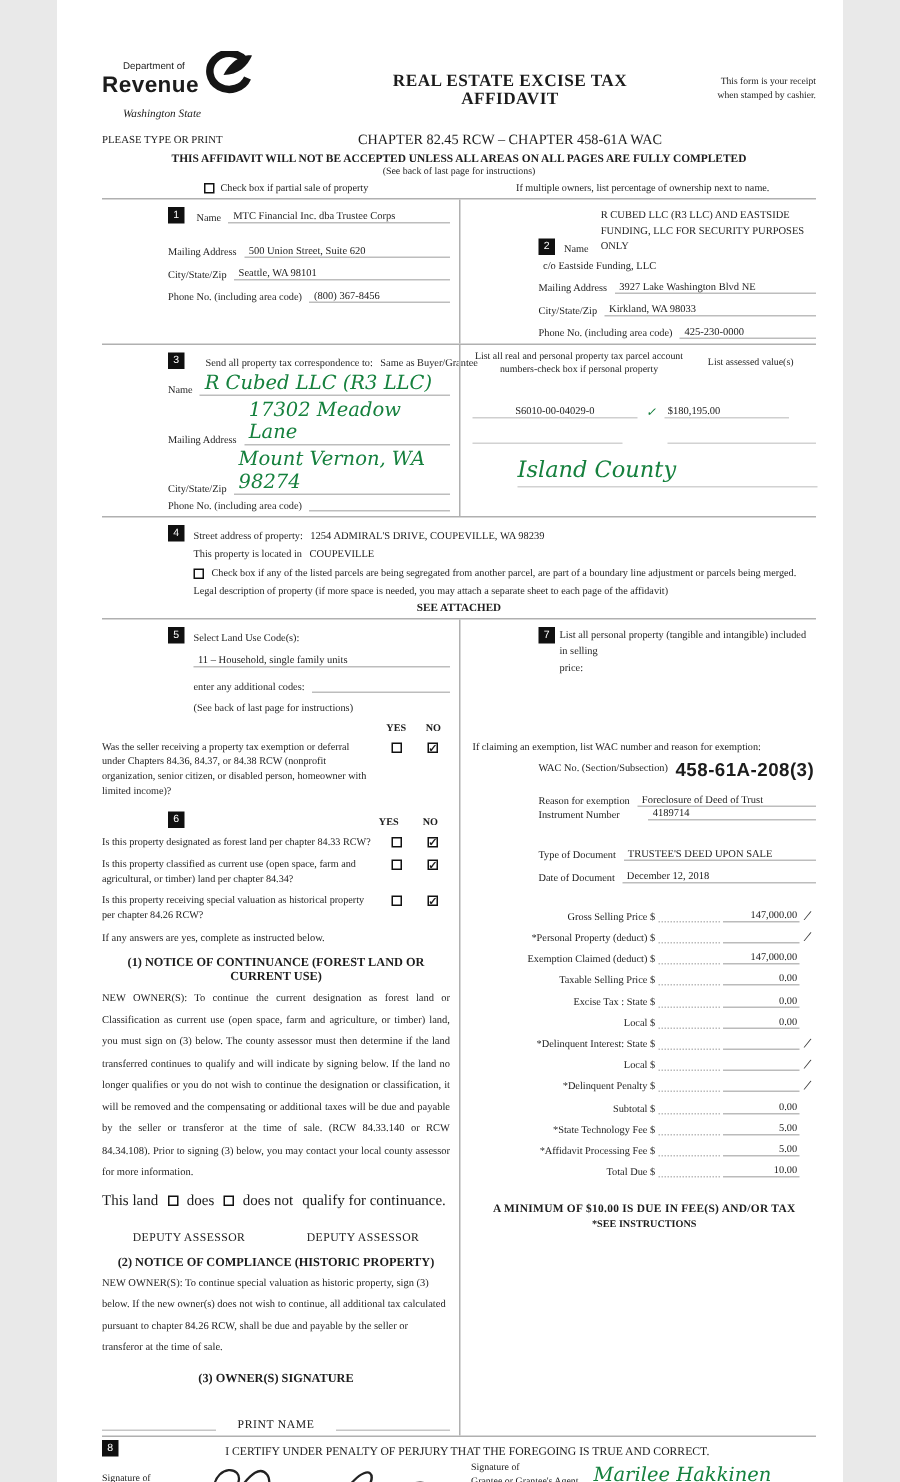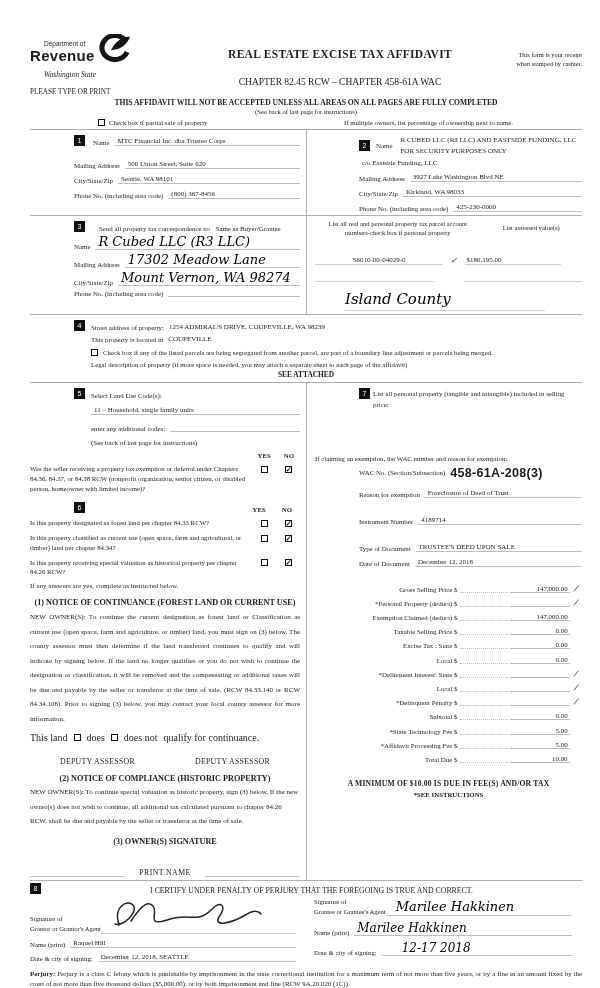--- a/index.html
+++ b/index.html
@@ -1,18 +1,18 @@
 <!DOCTYPE html>
 <html><head>
 <meta charset="utf-8">
 <style>
   * { margin:0; padding:0; box-sizing:border-box; }
   html,body { background:#e9e9e9; }
   .page {
-    width:600px; height:988px; margin:0 auto; background:#ffffff;
+    width:524px; height:988px; margin:0 auto; background:#ffffff;
     font-family:"Liberation Serif", serif; color:#1c1c1c;
     padding:34px 18px 6px 30px; overflow:hidden; position:relative;
   }
   
   .hdr { display:flex; align-items:flex-start; }
   .logo-block { width:170px; }
   .logo-inner { display:flex; align-items:center; gap:2px; }
   .logo-txt .l1 { font-size:6.5px; font-family:"Liberation Sans",sans-serif; margin-left:14px; }
   .logo-txt .l2 { font-size:15px; font-weight:bold; font-family:"Liberation Sans",sans-serif; letter-spacing:.3px; }
   .type-print { font-size:7.2px; margin-top:9px; }
@@ -33,21 +33,21 @@
   .badge { display:inline-flex; width:11px; height:11px; background:#101010; color:#fff;
            font-size:7px; align-items:center; justify-content:center; font-family:"Liberation Sans",sans-serif;
            flex:none; }
   .row { display:flex; align-items:flex-end; font-size:6.9px; margin-top:6px;padding-left:44px; }
   .row0 { margin-top:2px; }
   .lbl { white-space:nowrap; padding-right:5px; }
   .fill { flex:1; border-bottom:1px solid #bdbdbd; padding:0 3px; min-height:8px; }
   .nofill { flex:1; padding:0 3px; }
   .cb { display:inline-block; width:7px; height:7px; border:1px solid #111; font-size:7.5px;
         line-height:6px; text-align:center; vertical-align:middle; flex:none; font-weight:bold; }
-  .hw { font-family:"DejaVu Serif", serif; font-style:italic; color:#000000; }
+  .hw { font-family:"DejaVu Serif", serif; font-style:italic; color:#15803d; }
   .val { font-size:7px; }
   
   .ynhead { display:flex; justify-content:flex-end; gap:13px; font-size:6.8px; font-weight:bold;
             padding-right:6px; margin-top:6px; }
   .qrow { display:flex; font-size:6.8px; margin-top:5px; align-items:flex-start; }
   .qtxt { flex:1; line-height:1.45; padding-right:4px; }
   .qbox { width:24px; text-align:center; flex:none; padding-top:1px; }
   
   .notice-title { text-align:center; font-weight:bold; font-size:8.2px; margin-top:8px; }
   .para { font-size:7px; line-height:14.5px; text-align:justify; margin-top:3px; }
@@ -152,21 +152,21 @@
       <div class="row">
         <span class="lbl">City/State/Zip</span>
         <span class="fill val">Seattle, WA 98101</span>
       </div>
       <div class="row">
         <span class="lbl">Phone No. (including area code)</span>
         <span class="fill val">(800) 367-8456</span>
       </div>
     </div>
     <div class="rcell">
-      <div class="row row0" style="align-items:center;">
+      <div class="row row0" style="align-items:flex-end;">
         <span class="badge">2</span>
         <span class="lbl" style="margin-left:6px;">Name</span>
         <span class="nofill val" style="line-height:1.5;">R CUBED LLC (R3 LLC) AND EASTSIDE FUNDING, LLC FOR SECURITY PURPOSES ONLY</span>
       </div>
       <div class="row" style="margin-top:3px;">
         <span class="fill val" style="border-bottom:none;">c/o Eastside Funding, LLC</span>
       </div>
       <div class="row">
         <span class="lbl">Mailing Address</span>
         <span class="fill val">3927 Lake Washington Blvd NE</span>
@@ -341,21 +341,21 @@
 
       <div style="font-size:6.8px;">If claiming an exemption, list WAC number and reason for exemption:</div>
       <div class="row" style="margin-top:4px; align-items:center;">
         <span class="lbl">WAC No. (Section/Subsection)</span>
         <span class="wac-stamp">458-61A-208(3)</span>
       </div>
       <div class="row" style="margin-top:9px;">
         <span class="lbl">Reason for exemption</span>
         <span class="fill val">Foreclosure of Deed of Trust</span>
       </div>
-      <div class="row" style="margin-top:18px;">
+      <div class="row" style="margin-top:0;gap:14px;">
         <span class="lbl">Instrument Number</span>
         <span class="fill val">4189714</span>
       </div>
       <div class="gap12"></div>
       <div class="row">
         <span class="lbl">Type of Document</span>
         <span class="fill val">TRUSTEE'S DEED UPON SALE</span>
       </div>
       <div class="row">
         <span class="lbl">Date of Document</span>

